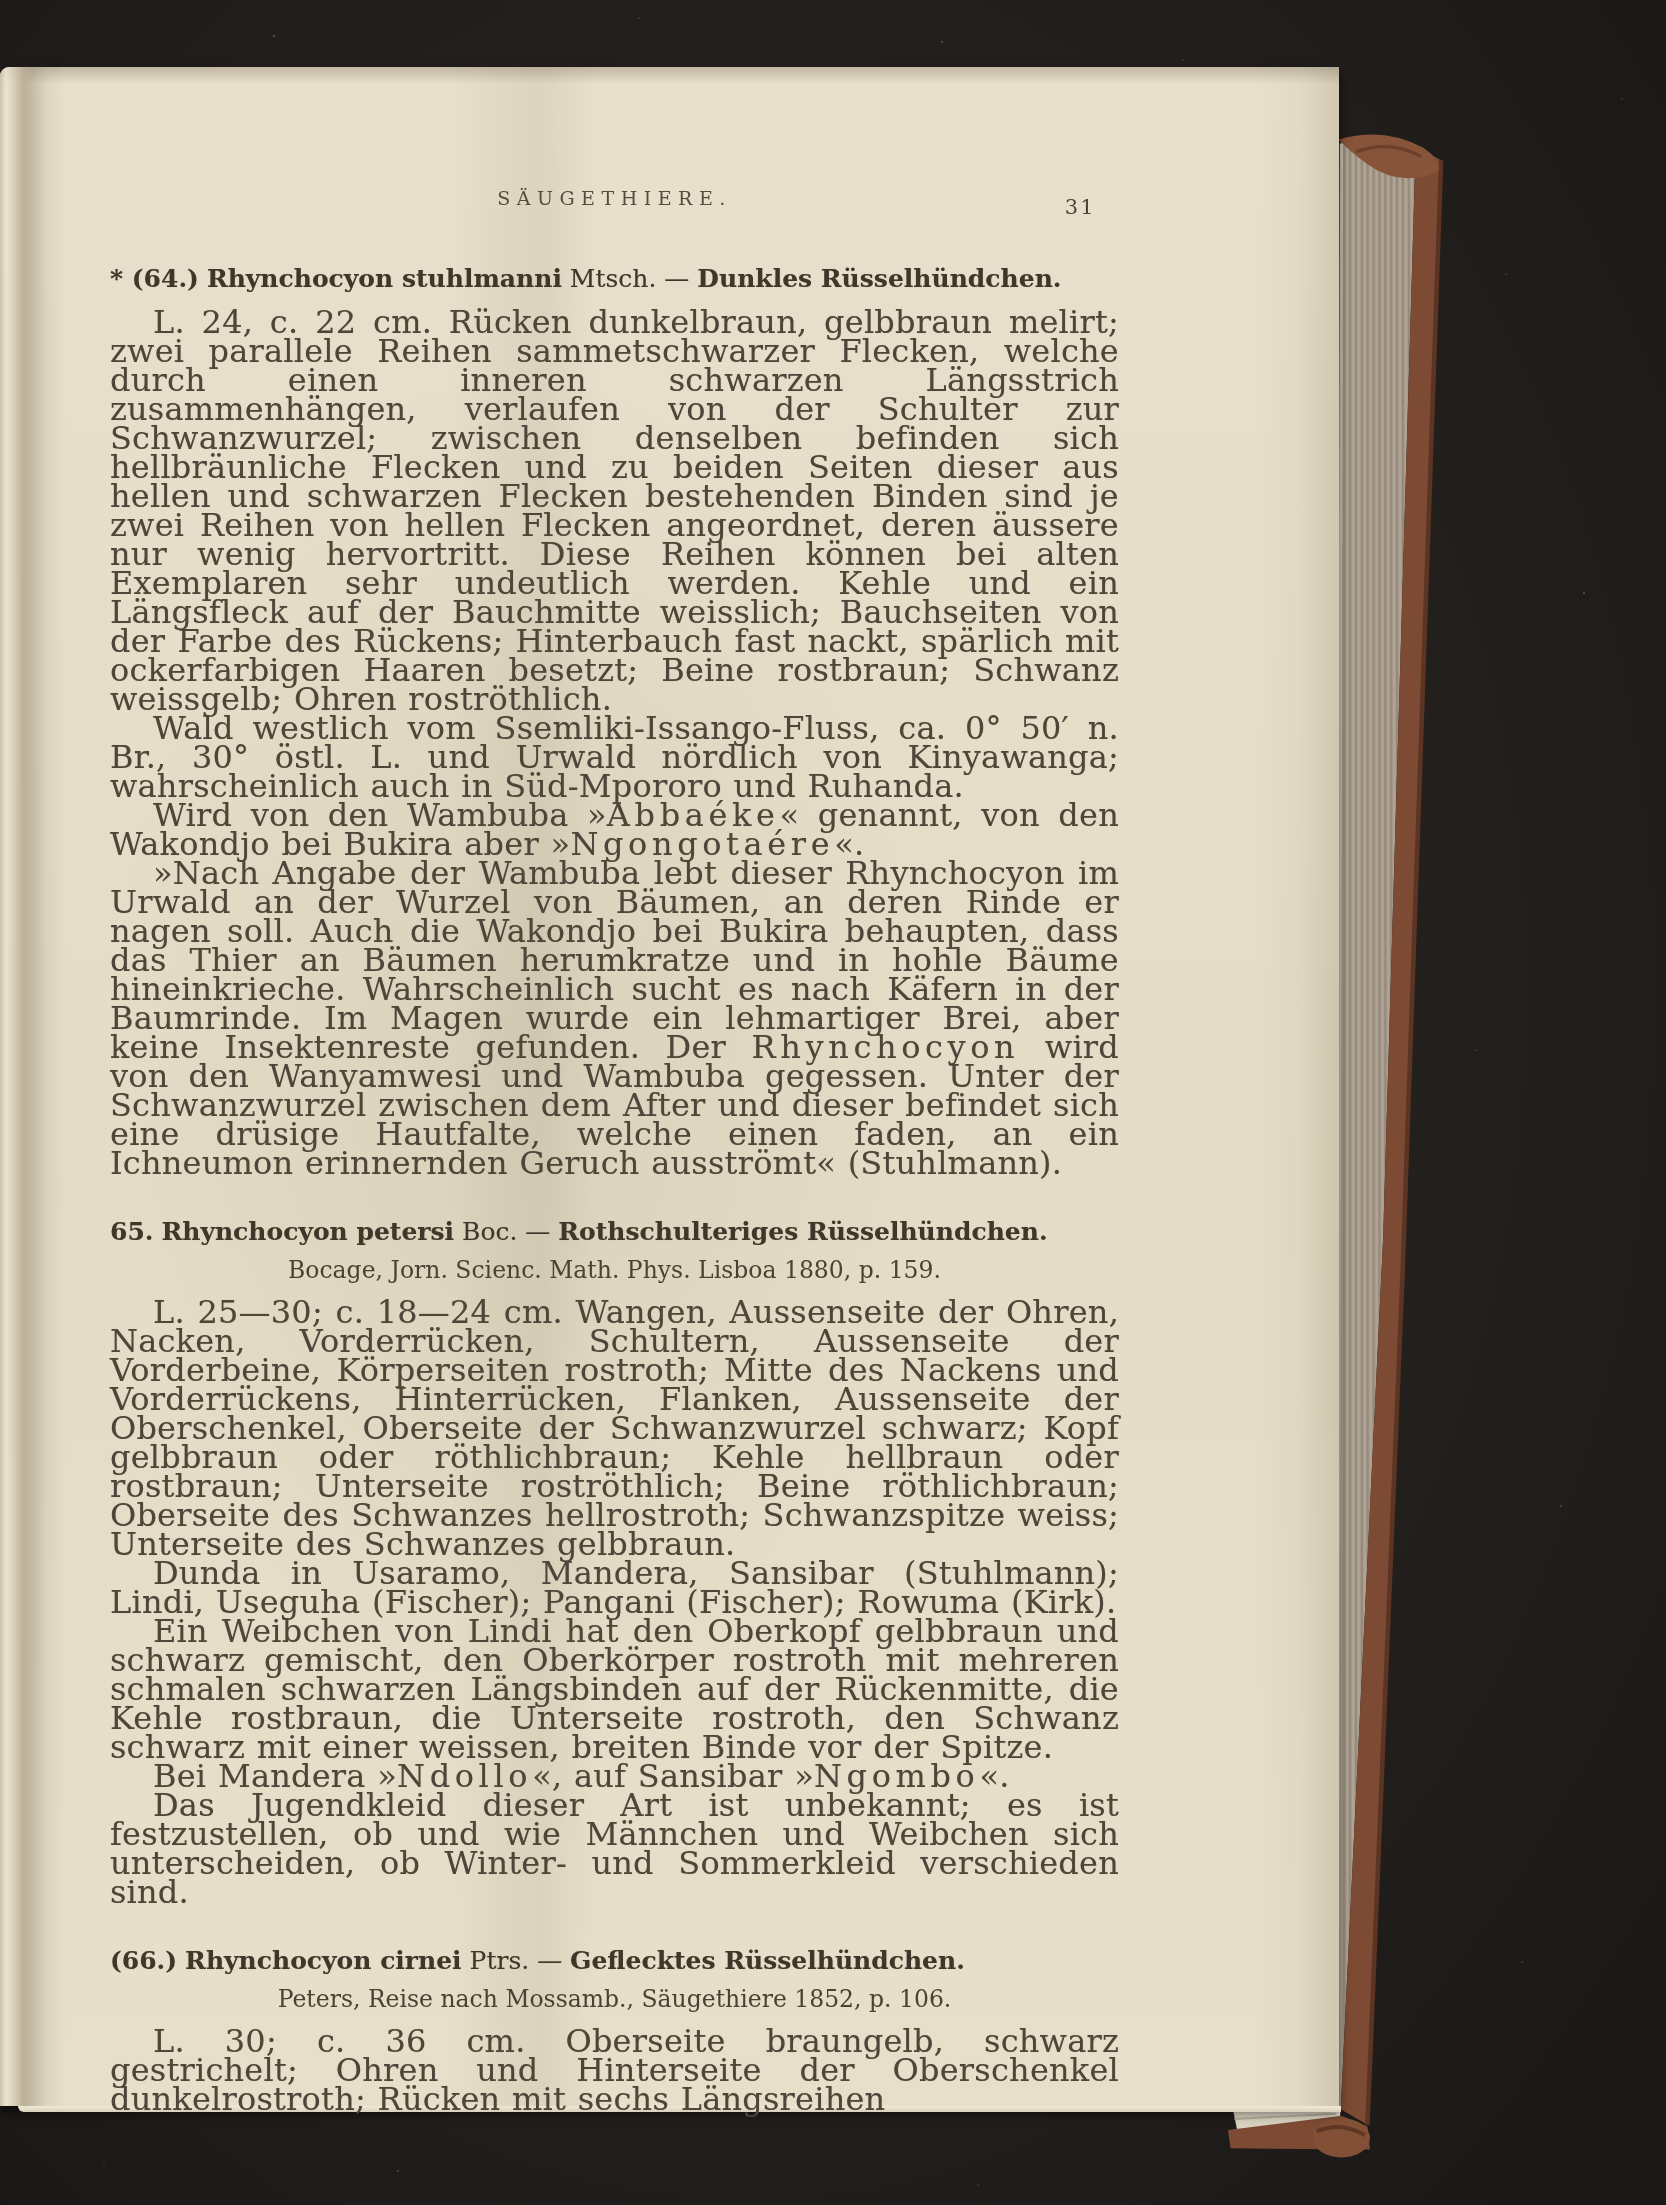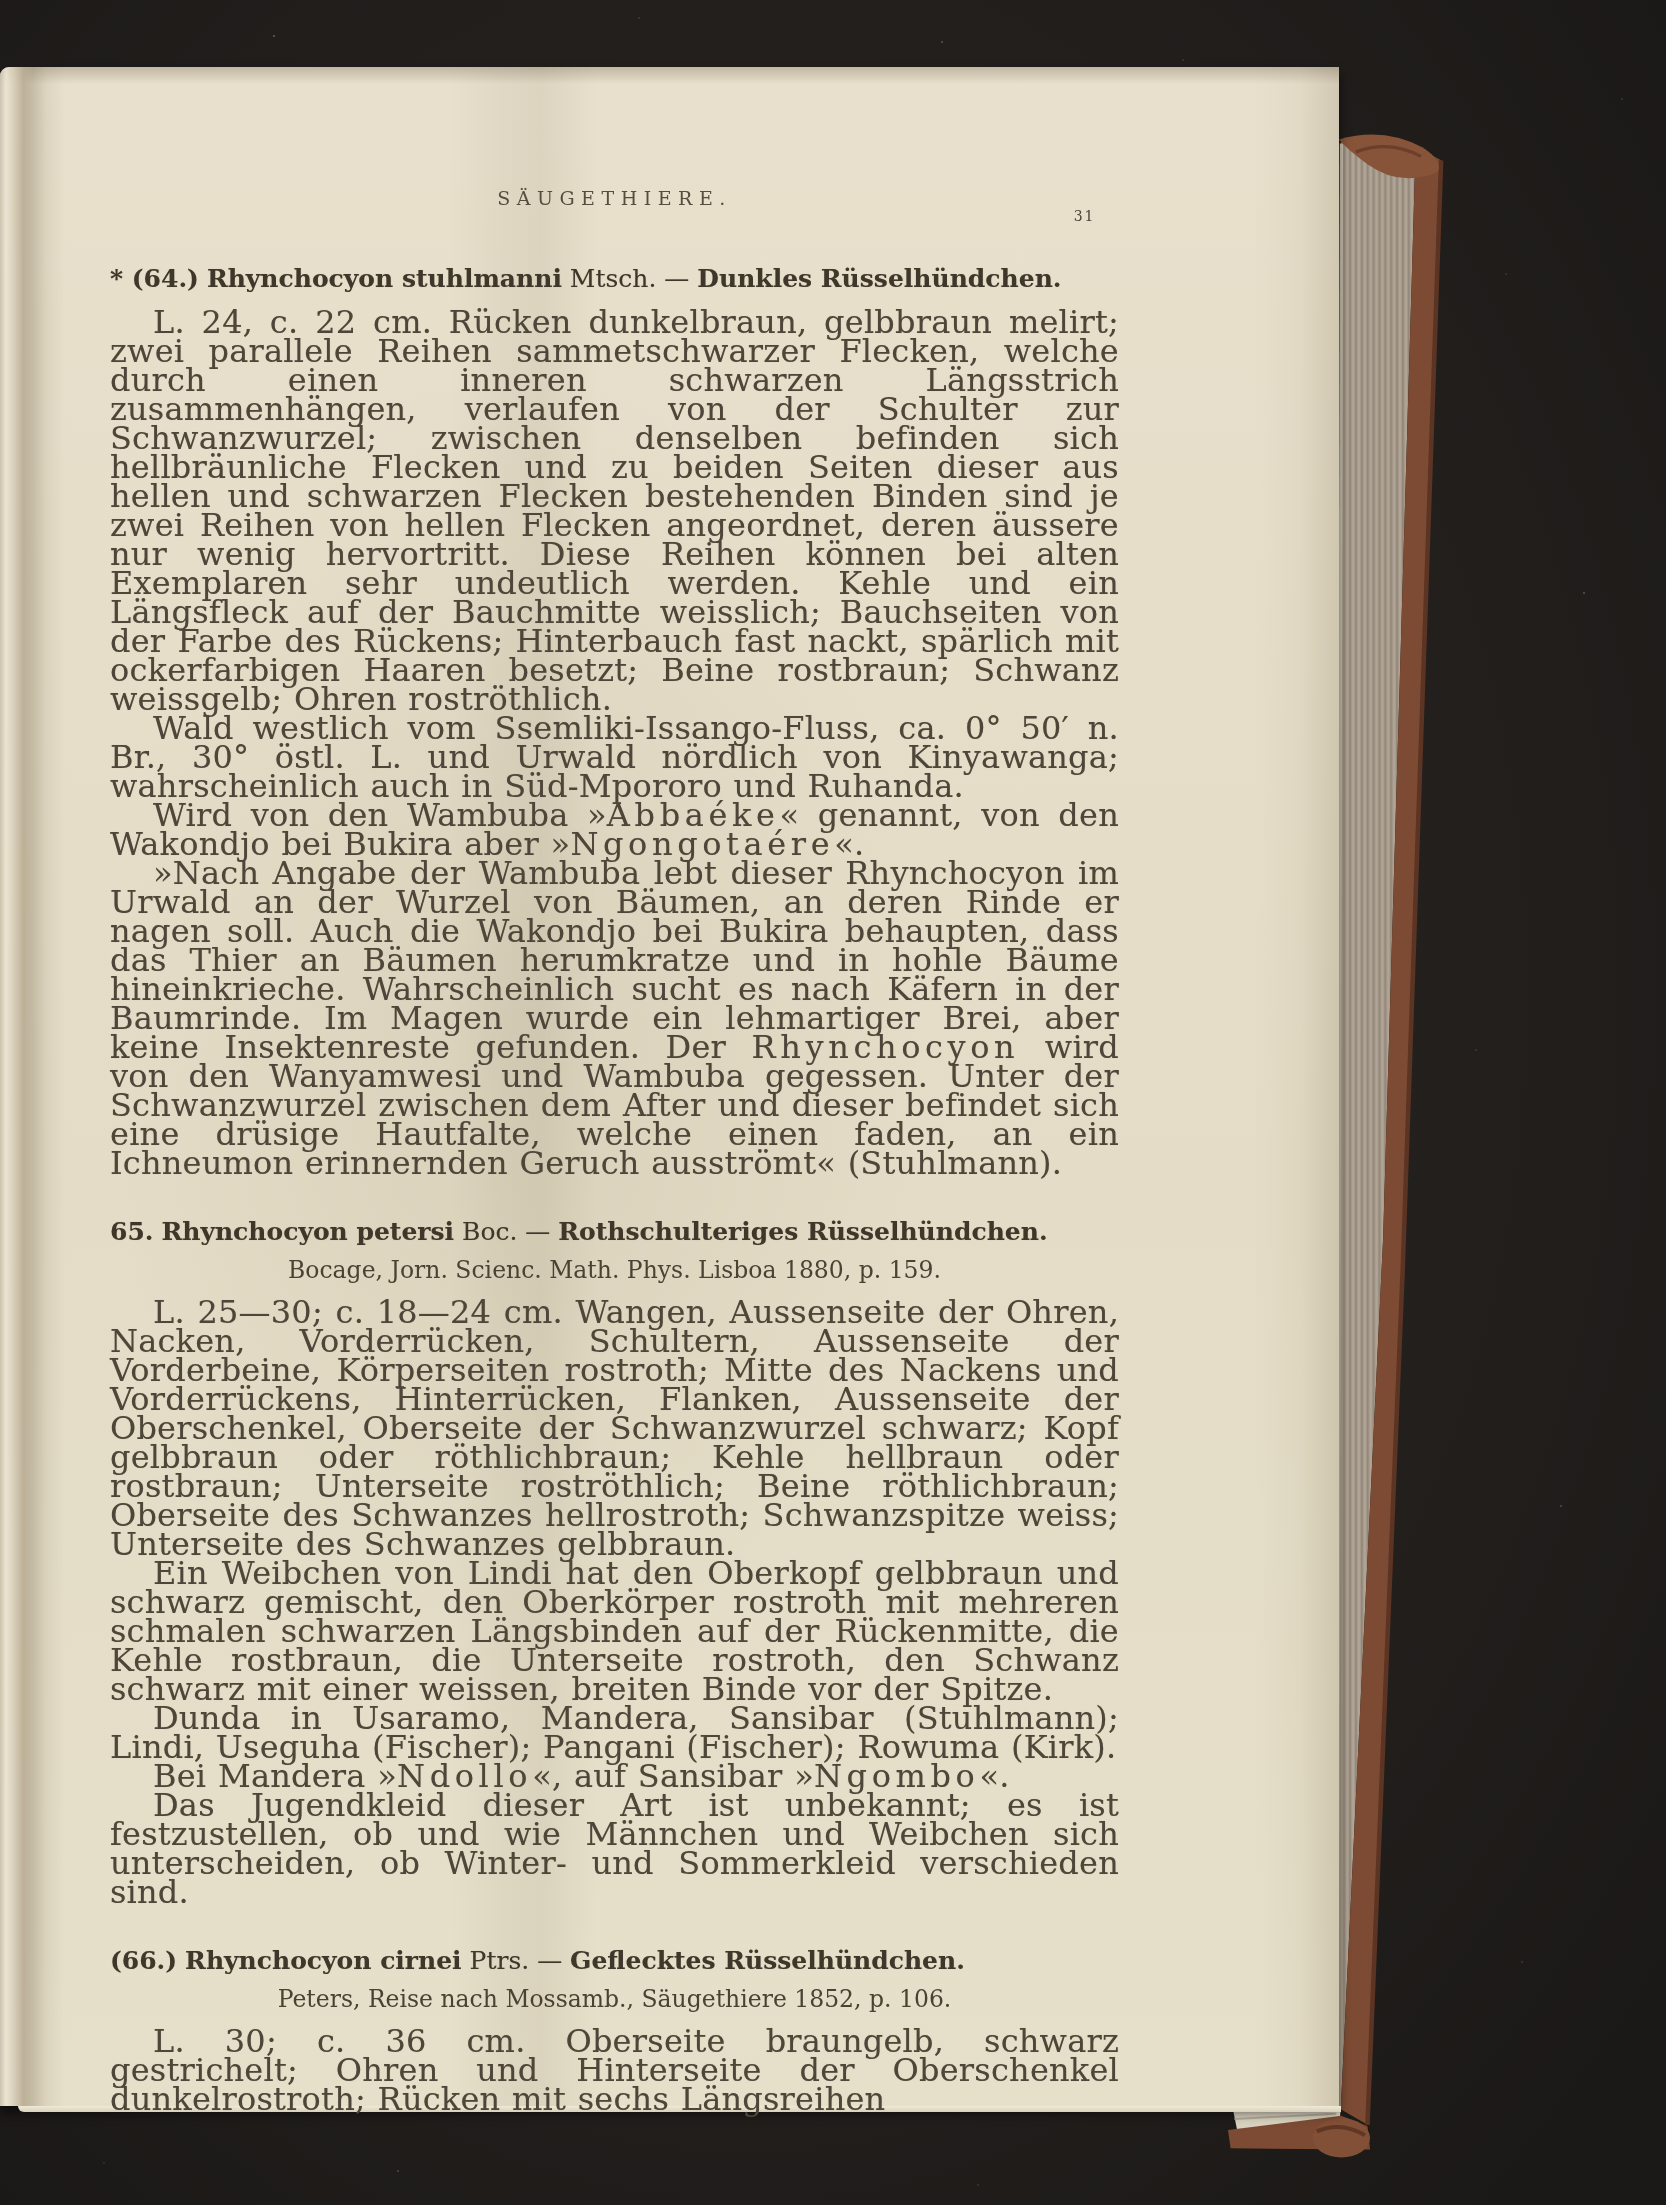--- a/index.html
+++ b/index.html
@@ -43,21 +43,21 @@
       rgba(138,126,102,.42) 33px,rgba(138,126,102,.14) 46px,rgba(138,126,102,0) 65px);
     opacity:.85;}
   .page::after{ 
     content:"";position:absolute;left:18px;right:-2px;bottom:-5.9px;height:5.9px;
     background:linear-gradient(180deg,#f0e9d7 0%,#d9d1bc 100%);
     border-bottom-left-radius:11.7px;}
   .content{position:relative;z-index:2;margin-left:110px;width:1009px;padding-top:120px;}
 
   .running-header{position:relative;height:27px;text-align:center;}
   .rh-title{font-size:19px;letter-spacing:6.5px;color:#574d3f;}
-  .rh-pagenum{position:absolute;right:23.5px;top:21px;font-size:14px;letter-spacing:2px;color:#4c4336;}
+  .rh-pagenum{position:absolute;right:23.5px;top:8px;font-size:21px;letter-spacing:2px;color:#4c4336;}
 
   .entry{margin-top:37px;}
   .entry:first-of-type{margin-top:48px;}
   .entry-heading{text-align:left;font-size:25px;line-height:34px;color:#40372b;
     text-shadow:0 0 0.7px rgba(64,55,43,.35);}
   .entry-heading .b{font-weight:bold;}
   .entry-citation{text-align:center;font-size:23.5px;line-height:31px;margin-top:6.5px;color:#4b4234;}
   .entry-body{margin-top:11.7px;}
   .body-para{margin:0;font-size:32px;line-height:29px;color:#4f463a;
     text-align:justify;word-spacing:1.3px;letter-spacing:0.2px;
@@ -113,22 +113,22 @@
               <p class="body-para ind"><span>Wald westlich vom Ssemliki-Issango-Fluss, ca. 0° 50′ n. Br., 30° östl. L. und Urwald nördlich von Kinyawanga; wahrscheinlich auch in Süd-Mpororo und Ruhanda.</span></p>
               <p class="body-para ind"><span>Wird von den Wambuba »</span><span class="sperr">Abbaéke</span><span>« genannt, von den Wakondjo bei Bukira aber »</span><span class="sperr">Ngongotaére</span><span>«.</span></p>
               <p class="body-para ind"><span>»Nach Angabe der Wambuba lebt dieser Rhynchocyon im Urwald an der Wurzel von Bäumen, an deren Rinde er nagen soll.  Auch die Wakondjo bei Bukira behaupten, dass das Thier an Bäumen herumkratze und in hohle Bäume hineinkrieche.  Wahrscheinlich sucht es nach Käfern in der Baumrinde.  Im Magen wurde ein lehmartiger Brei, aber keine Insektenreste gefunden.  Der </span><span class="sperr">Rhynchocyon</span><span> wird von den Wanyamwesi und Wambuba gegessen.  Unter der Schwanzwurzel zwischen dem After und dieser befindet sich eine drüsige Hautfalte, welche einen faden, an ein Ichneumon erinnernden Geruch ausströmt« (Stuhlmann).</span></p>
             </div>
           </section>
           <section class="entry">
             <div class="entry-heading"><span class="b">65.</span> <span class="b">Rhynchocyon petersi</span> <span>Boc.</span> <span>—</span> <span class="b">Rothschulteriges Rüsselhündchen.</span></div>
             <div class="entry-citation">Bocage, Jorn. Scienc. Math. Phys. Lisboa 1880, p. 159.</div>
             <div class="entry-body">
               <p class="body-para ind"><span>L. 25—30; c. 18—24 cm.  Wangen, Aussenseite der Ohren, Nacken, Vorderrücken, Schultern, Aussenseite der Vorderbeine, Körperseiten rostroth; Mitte des Nackens und Vorderrückens, Hinterrücken, Flanken, Aussenseite der Oberschenkel, Oberseite der Schwanzwurzel schwarz; Kopf gelbbraun oder röthlichbraun; Kehle hellbraun oder rostbraun; Unterseite roströthlich; Beine röthlichbraun; Oberseite des Schwanzes hellrostroth; Schwanzspitze weiss; Unterseite des Schwanzes gelbbraun.</span></p>
+              <p class="body-para ind"><span>Dunda in Usaramo, Mandera, Sansibar (Stuhlmann); Lindi, Useguha (Fischer); Pangani (Fischer); Rowuma (Kirk).</span></p>
               <p class="body-para ind"><span>Ein Weibchen von Lindi hat den Oberkopf gelbbraun und schwarz gemischt, den Oberkörper rostroth mit mehreren schmalen schwarzen Längsbinden auf der Rückenmitte, die Kehle rostbraun, die Unterseite rostroth, den Schwanz schwarz mit einer weissen, breiten Binde vor der Spitze.</span></p>
-              <p class="body-para ind"><span>Dunda in Usaramo, Mandera, Sansibar (Stuhlmann); Lindi, Useguha (Fischer); Pangani (Fischer); Rowuma (Kirk).</span></p>
               <p class="body-para ind"><span>Bei Mandera »</span><span class="sperr">Ndollo</span><span>«, auf Sansibar »</span><span class="sperr">Ngombo</span><span>«.</span></p>
               <p class="body-para ind"><span>Das Jugendkleid dieser Art ist unbekannt; es ist festzustellen, ob und wie Männchen und Weibchen sich unterscheiden, ob Winter- und Sommerkleid verschieden sind.</span></p>
             </div>
           </section>
           <section class="entry">
             <div class="entry-heading"><span class="b">(66.)</span> <span class="b">Rhynchocyon cirnei</span> <span>Ptrs.</span> <span>—</span> <span class="b">Geflecktes Rüsselhündchen.</span></div>
             <div class="entry-citation">Peters, Reise nach Mossamb., Säugethiere 1852, p. 106.</div>
             <div class="entry-body">
               <p class="body-para ind"><span>L. 30; c. 36 cm.  Oberseite braungelb, schwarz gestrichelt; Ohren und Hinterseite der Oberschenkel dunkelrostroth; Rücken mit sechs Längsreihen</span></p>
             </div>

